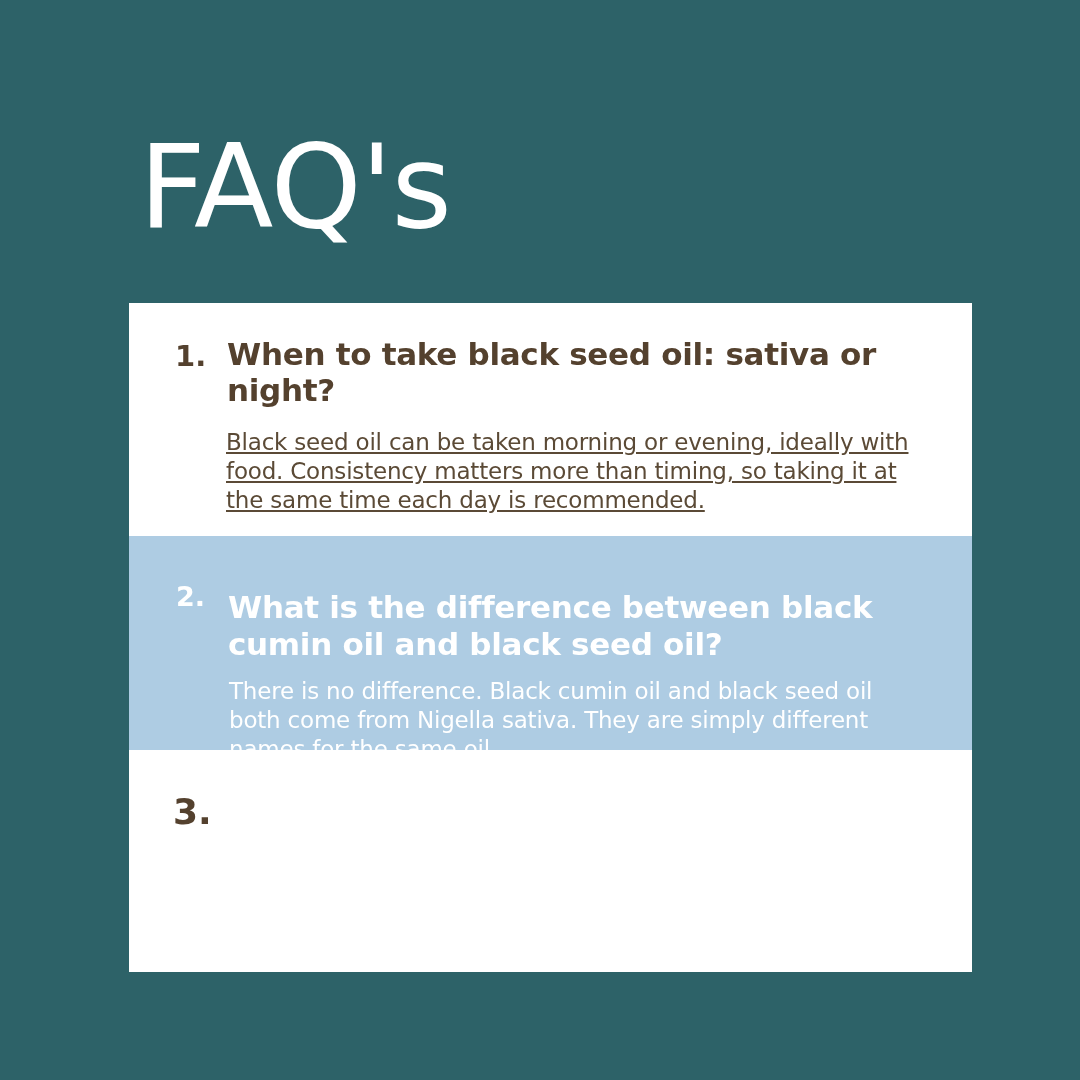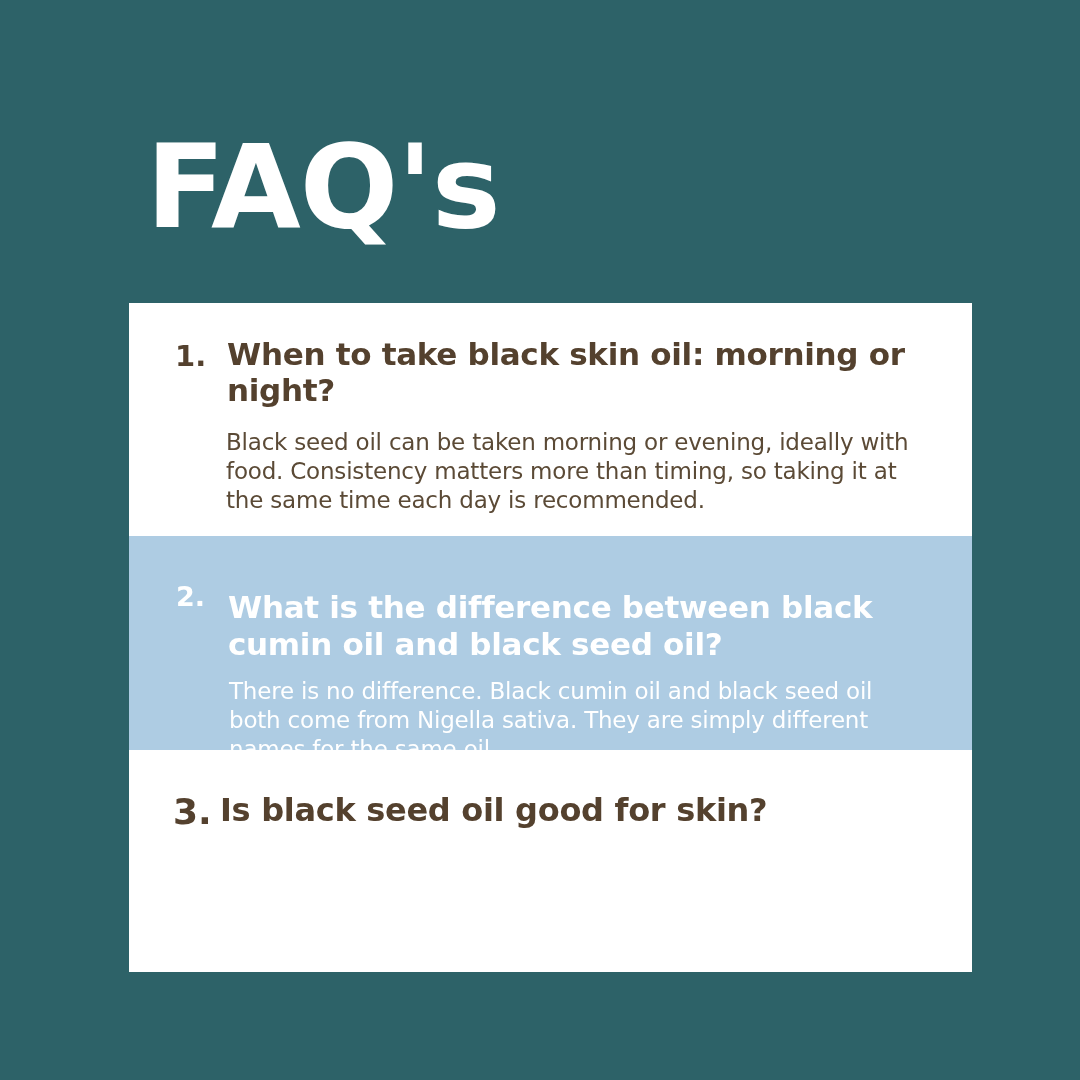--- a/index.html
+++ b/index.html
@@ -17,24 +17,24 @@
     position: relative;
     width: 1080px;
     height: 1080px;
     background: #2d6268;
     box-sizing: border-box;
   }
 
   
   .title {
     position: absolute;
-    left: 146px;
+    left: 139px;
     top: 126px;
     font-family: "DejaVu Sans", sans-serif;
-    font-weight: 700;
+    font-weight: 400;
     font-size: 116px;
     line-height: 1.05;
     letter-spacing: -1px;
     color: #ffffff;
     white-space: nowrap;
     user-select: none;
   }
 
   
   .faq-card {
@@ -129,20 +129,21 @@
     font-family: "DejaVu Sans", sans-serif;
     font-weight: 400;
     color: #5b4a36;
     font-size: 23px;
     line-height: 29px;
     letter-spacing: -0.2px;
   }
   .item-1 .a-text {
     margin: 20px 13px 0 53px;
     max-width: 690px;
+    text-decoration: underline;
   }
   .item-2 .a-text {
     margin: 14px 0 0 56px;
     color: #ffffff;
     max-width: 700px;
   }
   .item-3 .a-text {
     margin: 17px 0 0 53px;
     max-width: 660px;
   }
@@ -152,34 +153,33 @@
 
 <div class="poster">
 
   <div class="title">FAQ's</div>
 
   <div class="faq-card">
 
     <div class="faq-item item-1">
       <div class="q-row">
         <span class="q-num">1.</span>
-        <span class="q-text">When to take black skin oil: morning or night?</span>
+        <span class="q-text">When to take black seed oil: sativa or night?</span>
       </div>
       <div class="a-text">Black seed oil can be taken morning or evening, ideally with food. Consistency matters more than timing, so taking it at the same time each day is recommended.</div>
     </div>
 
     <div class="faq-item item-2">
       <div class="q-row">
         <span class="q-num">2.</span>
         <span class="q-text">What is the difference between black cumin oil and black seed oil?</span>
       </div>
       <div class="a-text">There is no difference. Black cumin oil and black seed oil both come from Nigella sativa. They are simply different names for the same oil.</div>
     </div>
 
     <div class="faq-item item-3">
       <div class="q-row">
         <span class="q-num">3.</span>
-        <span class="q-text">Is black seed oil good for skin?</span>
       </div>
     </div>
 
   </div>
 </div>
 
 </body></html>

